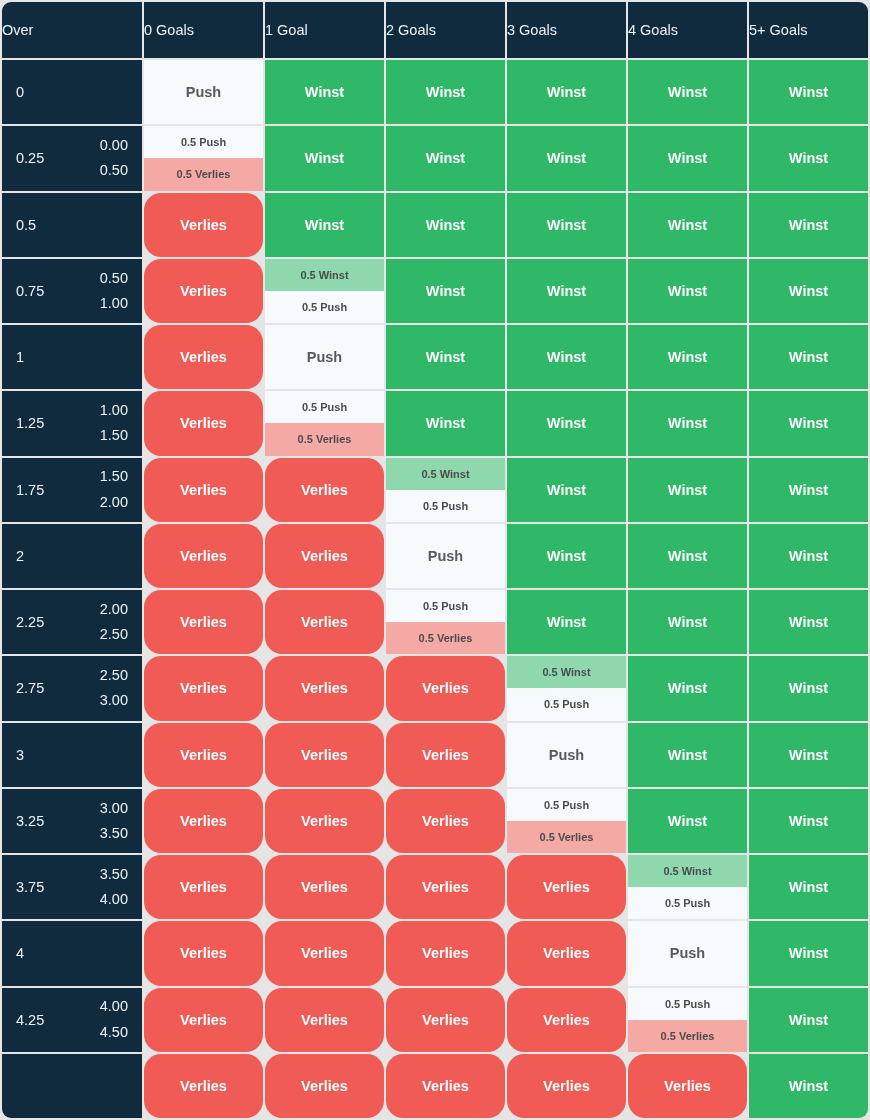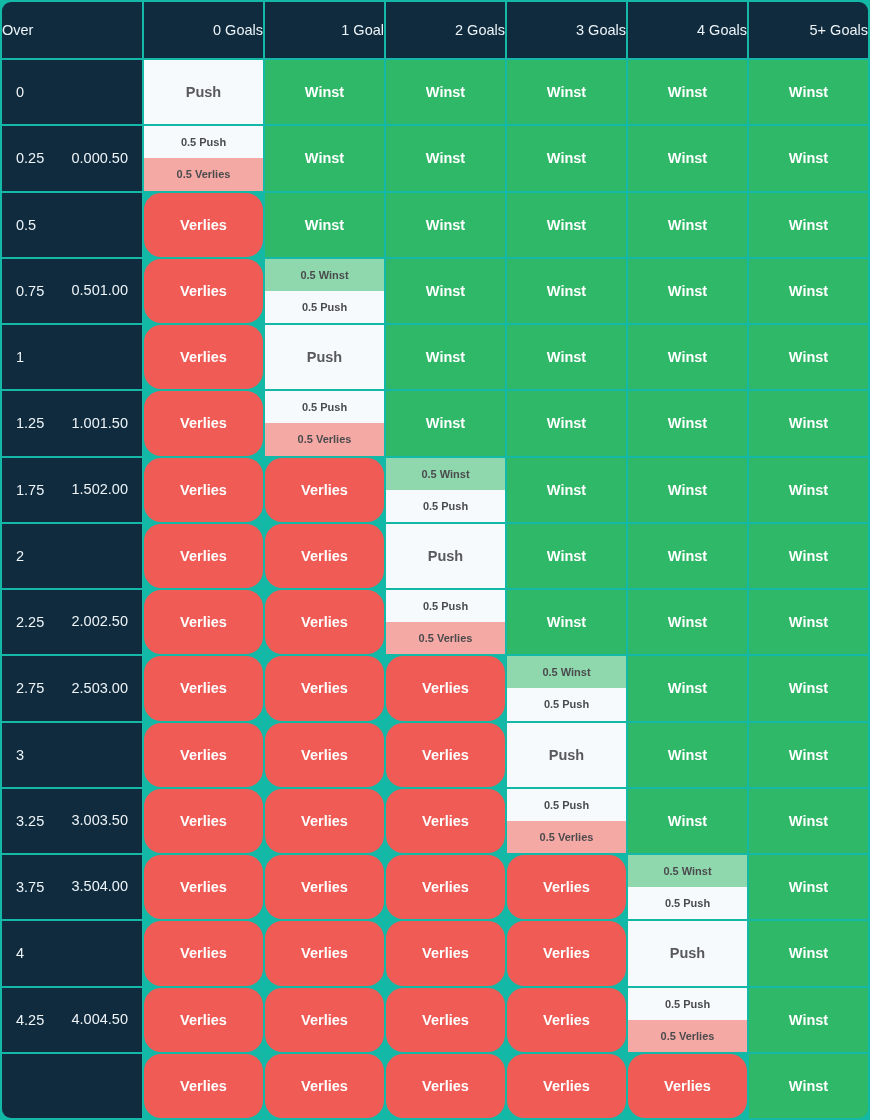--- a/index.html
+++ b/index.html
@@ -5,21 +5,21 @@
   html,body{margin:0;padding:0;background:#ffffff;}
   body{
     font-family:"Liberation Sans","DejaVu Sans",sans-serif;
     -webkit-font-smoothing:antialiased;
   }
   #table-wrap{
     width:870px;
     height:1120px;
     position:relative;
     overflow:hidden;
-    background:#14b8a6;
+    background:#e5e5e5;
   }
   table.grid{
     border-collapse:separate;
     border-spacing:2px;
     width:870px;
     height:1120px;
     table-layout:fixed;
     margin:0;
   }
   table.grid td, table.grid th{
@@ -30,21 +30,21 @@
   }
   col.c-over{width:140px;}
   col.c-goal{width:119px;}
 
   
   th.hd{
     background:#0F2B3D;
     color:#eef4f8;
     font-size:14.5px;
     font-weight:400;
-    text-align:right;
+    text-align:left;
     height:56px;
   }
   th.hd-over{text-align:left;padding-left:14px;}
   th.hd-tl{border-top-left-radius:9px;}
   th.hd-tr{border-top-right-radius:9px;}
 
   
   td.over{
     background:#0F2B3D;
     color:#eef4f8;
@@ -58,20 +58,21 @@
     display:flex;
     align-items:center;
     justify-content:space-between;
     height:100%;
     padding:0 14px;
     box-sizing:border-box;
   }
   .over-main{white-space:nowrap;}
   .over-sub{
     display:flex;
+    flex-direction:column;
     justify-content:center;
     align-items:flex-end;
     line-height:1.75;
     white-space:nowrap;
   }
   .over-sub span{display:block;}
 
   
   td.cell{height:56px;}
   td.cell-br{border-bottom-right-radius:9px;}

